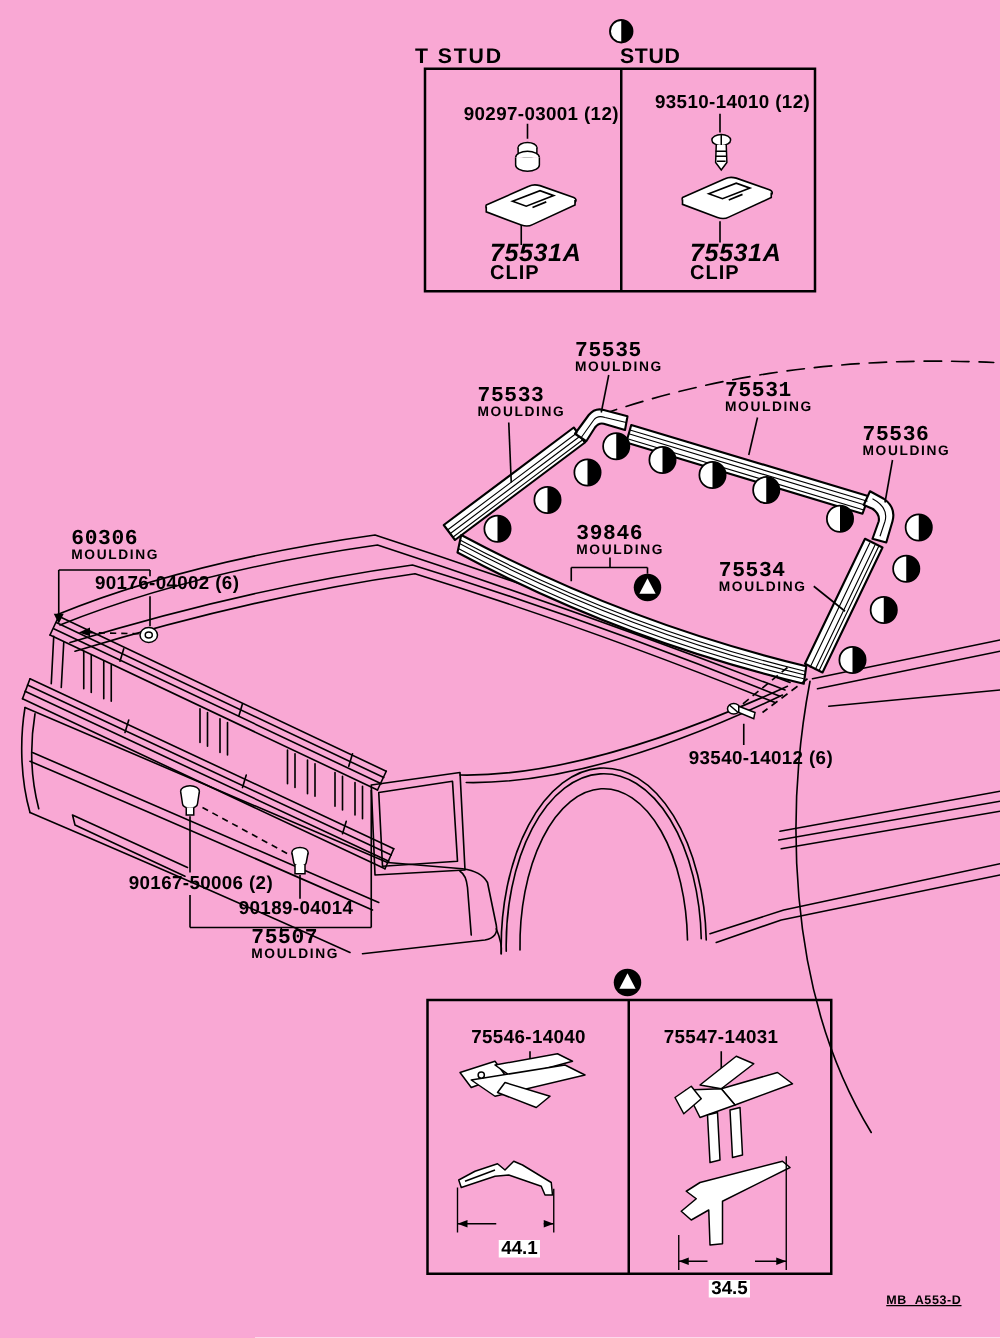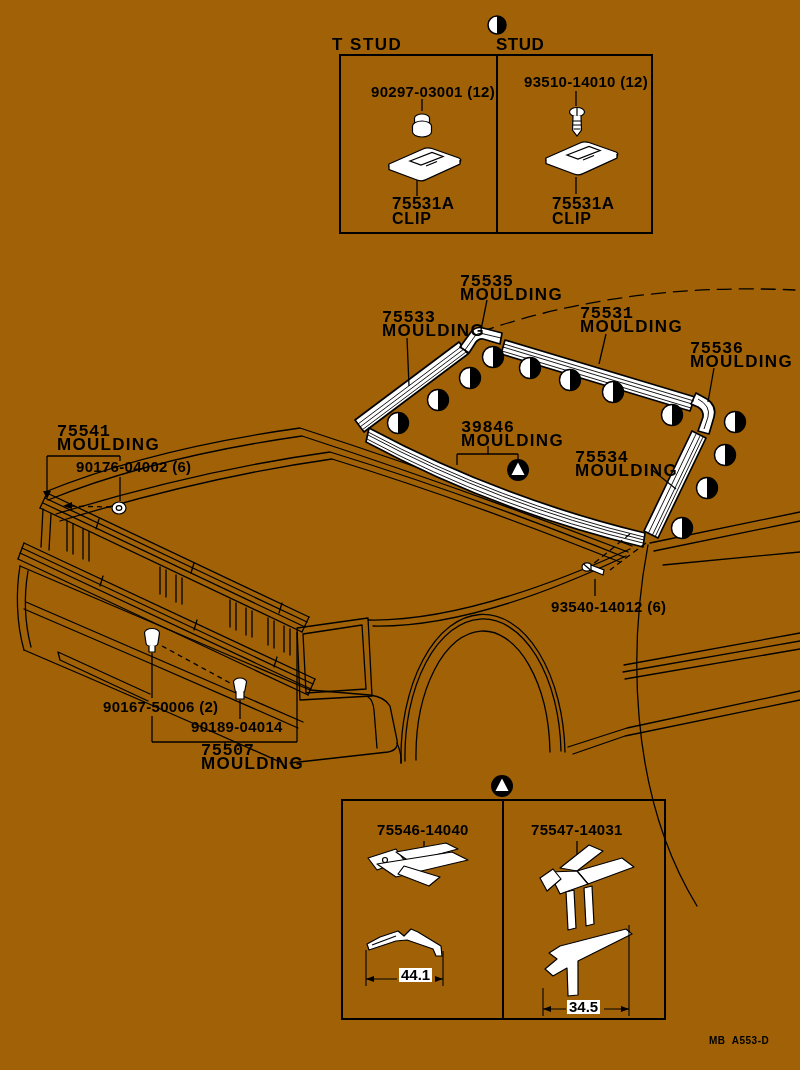--- a/index.html
+++ b/index.html
@@ -1,27 +1,27 @@
 <!DOCTYPE html>
 <html><head>
 <meta charset="utf-8">
 <style>
   html,body{margin:0;padding:0;background:#fff;}
-  #page{position:relative;width:800px;height:1070px;background:#a16207;overflow:hidden;
+  #page{position:relative;width:800px;height:1070px;background:#f9a8d4;overflow:hidden;
         font-family:"Liberation Sans",sans-serif;color:#000;}
   svg{position:absolute;left:0;top:0;}
   .lbl{position:absolute;font-weight:bold;}
   .num{font-size:17px;line-height:14px;letter-spacing:0.5px;font-family:Liberation Mono, monospace;}
-  .word{font-size:17px;line-height:11px;letter-spacing:1.3px;}
+  .word{font-size:11px;line-height:11px;letter-spacing:1.3px;}
   .pn{font-size:15px;line-height:14px;letter-spacing:0.3px;}
   .boxtitle{font-size:17px;line-height:15px;letter-spacing:1.5px;}
-  .clipnum{font-size:17px;line-height:15px;letter-spacing:0.5px;}
+  .clipnum{font-size:20px;line-height:15px;letter-spacing:0.5px;font-style:italic;}
   .clipword{font-size:16px;line-height:11px;letter-spacing:0.8px;}
-  .dim{font-size:15px;line-height:14px;}
-  .code{font-size:10px;line-height:10px;letter-spacing:0.5px;white-space:pre;}
+  .dim{font-size:15px;line-height:14px;margin-top:24px;}
+  .code{font-size:10px;line-height:10px;letter-spacing:0.5px;white-space:pre;text-decoration:underline;}
 </style>
 </head>
 <body>
 
 <div id="page">
 
 <svg width="800" height="1070" viewBox="0 0 800 1070">
 
   <g stroke="#000" fill="none" stroke-width="1.3" stroke-linecap="round" stroke-linejoin="round">
 
@@ -293,21 +293,21 @@
     </div>
 <div class="lbl" style="left:461px;top:421px">
       <div class="num">39846</div>
       <div class="word">MOULDING</div>
     </div>
 <div class="lbl" style="left:575px;top:451px">
       <div class="num">75534</div>
       <div class="word">MOULDING</div>
     </div>
 <div class="lbl" style="left:57px;top:425px">
-      <div class="num">75541</div>
+      <div class="num">60306</div>
       <div class="word">MOULDING</div>
     </div>
 <div class="lbl" style="left:201px;top:744px">
       <div class="num">75507</div>
       <div class="word">MOULDING</div>
     </div>
 
 <div class="lbl pn" style="left:76px;top:460px">90176-04002 (6)</div>
 <div class="lbl pn" style="left:551px;top:600px">93540-14012 (6)</div>
 <div class="lbl pn" style="left:103px;top:700px">90167-50006 (2)</div>

